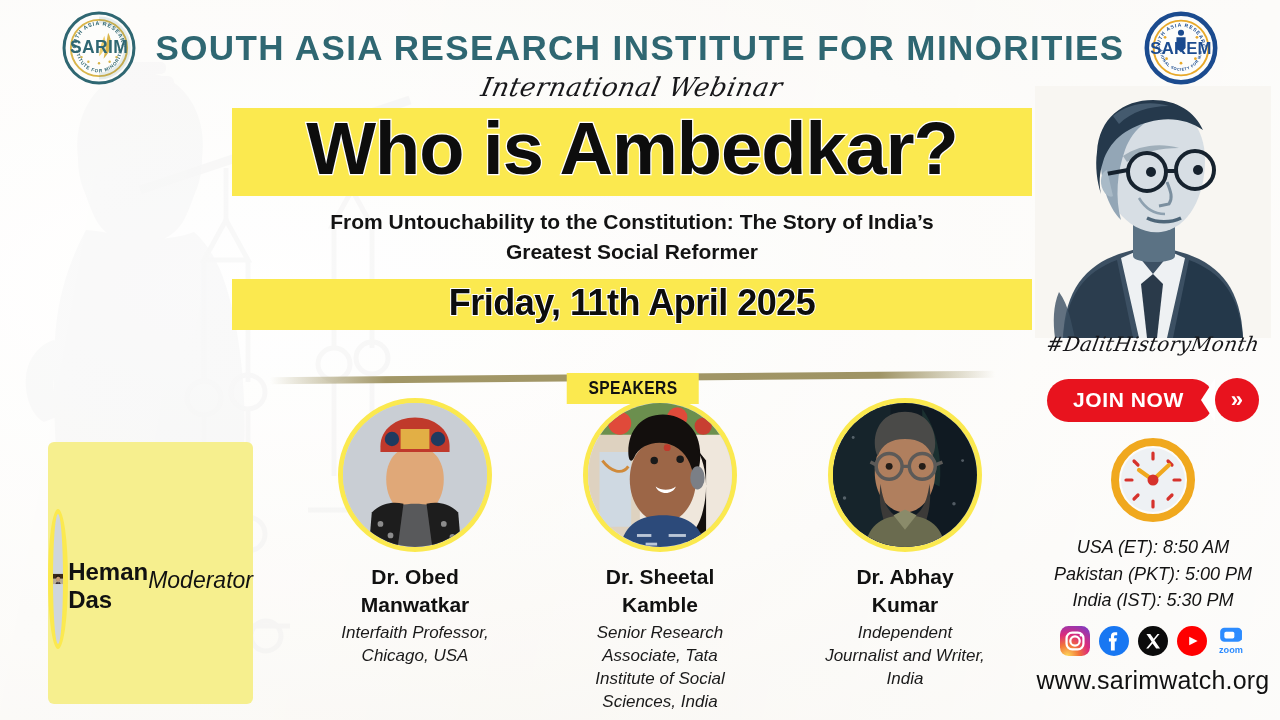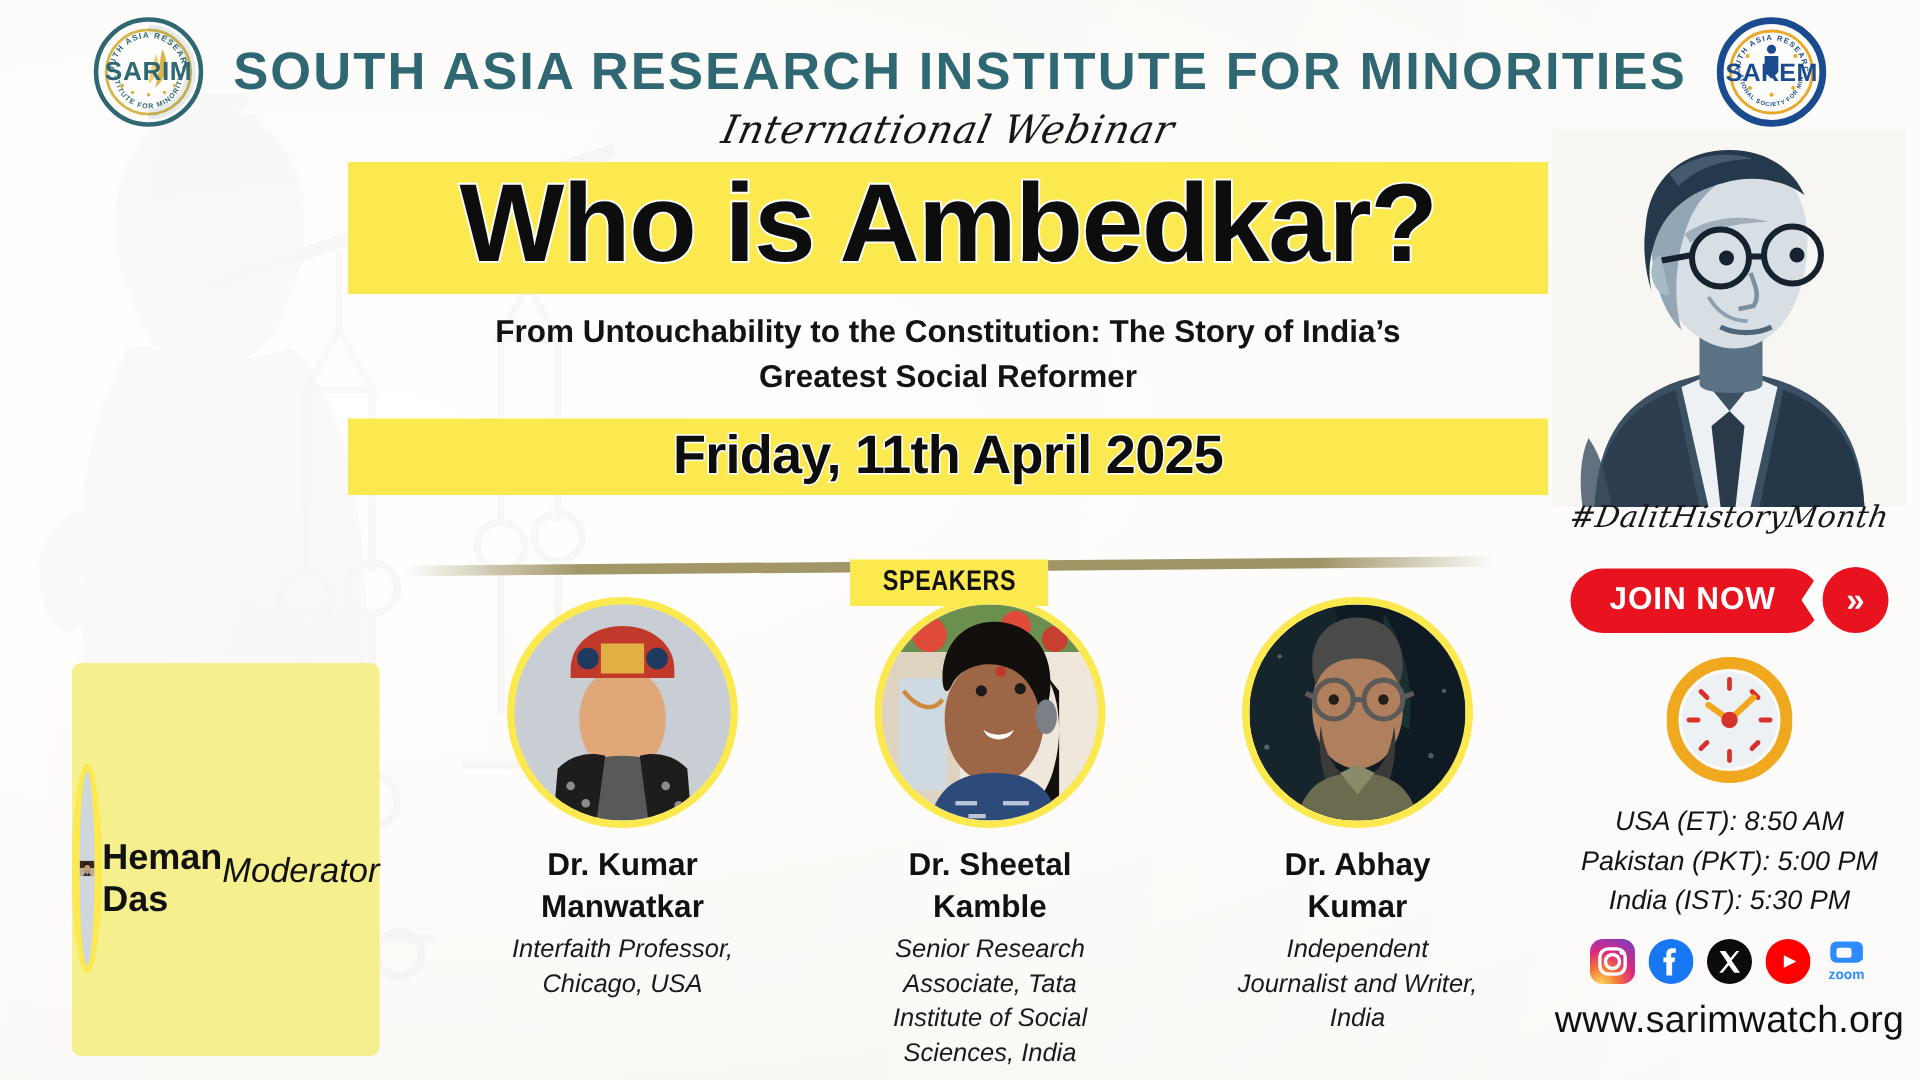--- a/index.html
+++ b/index.html
@@ -323,21 +323,21 @@
           <path d="M80 76c-6-6-14-8-22-6l4 30h20z" fill="#1d1d1d"></path>
           <g fill="#e8e8e8" opacity=".55">
             <circle cx="26" cy="84" r="2"></circle>
               <circle cx="33" cy="92" r="2"></circle>
               <circle cx="70" cy="84" r="2"></circle>
               <circle cx="76" cy="93" r="2"></circle>
           </g>
         </svg>
       </div>
       <div class="sp-name">
-        <div>Dr. Kumar</div>
+        <div>Dr. Obed</div>
         <div>Manwatkar</div>
       </div>
       <div class="sp-role">Interfaith Professor, Chicago, USA</div>
     </div>
 
     <div class="speaker">
       <div class="avatar-circle sp-avatar">
         <svg viewBox="0 0 100 100" width="100%" height="100%" xmlns="http://www.w3.org/2000/svg" aria-hidden="true">
           <rect width="100" height="100" fill="#efe7dc"></rect>
           <rect x="0" y="0" width="36" height="100" fill="#ded2c0"></rect>

